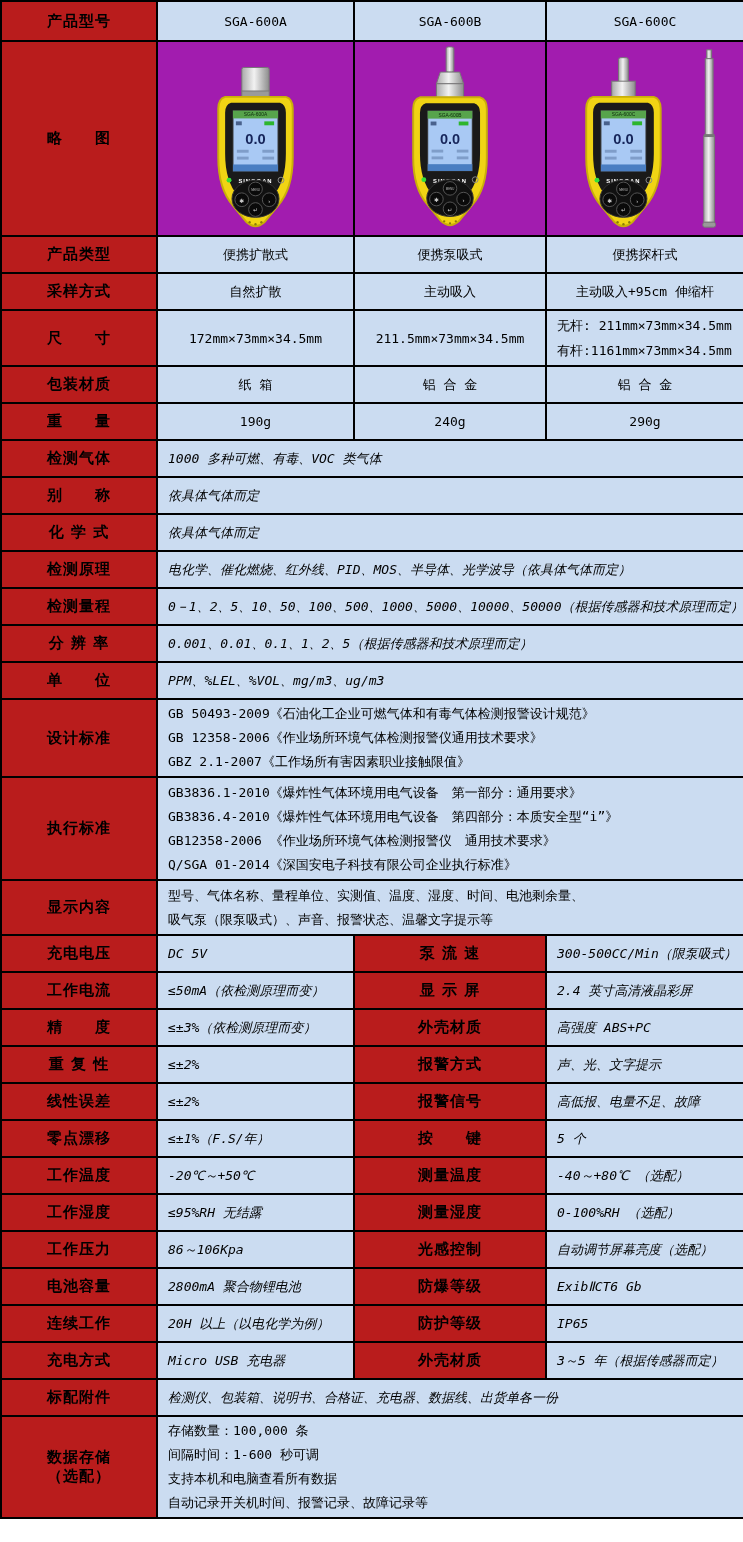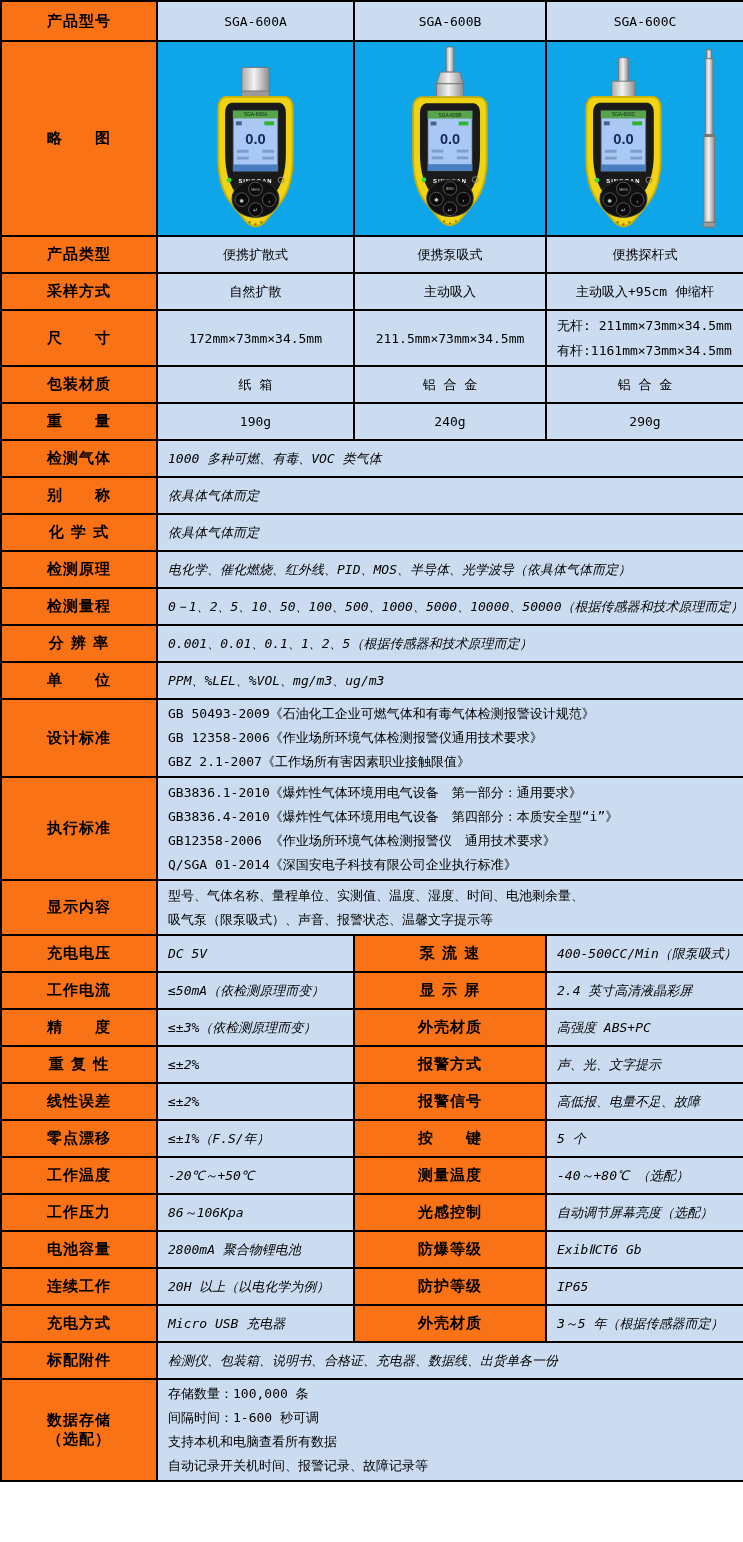--- a/index.html
+++ b/index.html
@@ -1,24 +1,24 @@
 <!DOCTYPE html>
 <html><head>
 <meta charset="utf-8">
 <style>
   html,body{margin:0;padding:0;background:#fff;}
   body{width:743px;font-family:"DejaVu Sans",sans-serif;color:#000;}
   table.spec{border-collapse:collapse;width:743px;table-layout:fixed;}
   table.spec td{border:2px solid #000;overflow:hidden;vertical-align:middle;padding:0;}
-  td.lbl{background:#f97316;text-align:center;font-weight:bold;font-size:15px;
+  td.lbl{background:#b91c1c;text-align:center;font-weight:bold;font-size:15px;
          font-family:"DejaVu Sans",sans-serif;letter-spacing:1px;}
   td.val{background:#CBDCF1;font-family:"DejaVu Sans Mono","Liberation Mono",monospace;font-size:13px;}
   td.val.center{text-align:center;}
   td.val.left{text-align:left;padding:2px 10px;margin-left:26px;}
-  td.imgcell{background:#0ea5e9;}
+  td.imgcell{background:#a21caf;}
   .line{white-space:nowrap;line-height:24px;}
   .line1{white-space:nowrap;font-style:italic;}
   tr.r40{height:40px;} tr.r197{height:160px;} tr.r37{height:37px;}
   tr.r55{height:55px;} tr.r73{height:73px;} tr.r103{height:103px;} tr.r94{height:94px;}
   .hdrmodel{font-size:15px;}
   .dim3 .line{line-height:25px;}
   svg{display:block;margin:0 auto;}
 </style>
 </head>
 <body>
@@ -304,21 +304,21 @@
   </td>
 </tr>
 
 <tr class="r37">
   <td class="lbl">充电电压</td>
   <td class="val left">
           <div class="line1">DC 5V</div>
         </td>
   <td class="lbl">泵 流 速</td>
   <td class="val left">
-          <div class="line1">400-500CC/Min（限泵吸式）</div>
+          <div class="line1">300-500CC/Min（限泵吸式）</div>
         </td>
 </tr>
 <tr class="r37">
   <td class="lbl">工作电流</td>
   <td class="val left">
           <div class="line1">≤50mA（依检测原理而变）</div>
         </td>
   <td class="lbl">显 示 屏</td>
   <td class="val left">
           <div class="line1">2.4 英寸高清液晶彩屏</div>
@@ -365,20 +365,30 @@
         </td>
 </tr>
 <tr class="r37">
   <td class="lbl">工作温度</td>
   <td class="val left">
           <div class="line1">-20℃～+50℃</div>
         </td>
   <td class="lbl">测量温度</td>
   <td class="val left">
           <div class="line1">-40～+80℃ （选配）</div>
+        </td>
+</tr>
+<tr class="r37">
+  <td class="lbl">工作湿度</td>
+  <td class="val left">
+          <div class="line1">≤95%RH 无结露</div>
+        </td>
+  <td class="lbl">测量湿度</td>
+  <td class="val left">
+          <div class="line1">0-100%RH （选配）</div>
         </td>
 </tr>
 <tr class="r37">
   <td class="lbl">工作压力</td>
   <td class="val left">
           <div class="line1">86～106Kpa</div>
         </td>
   <td class="lbl">光感控制</td>
   <td class="val left">
           <div class="line1">自动调节屏幕亮度（选配）</div>

